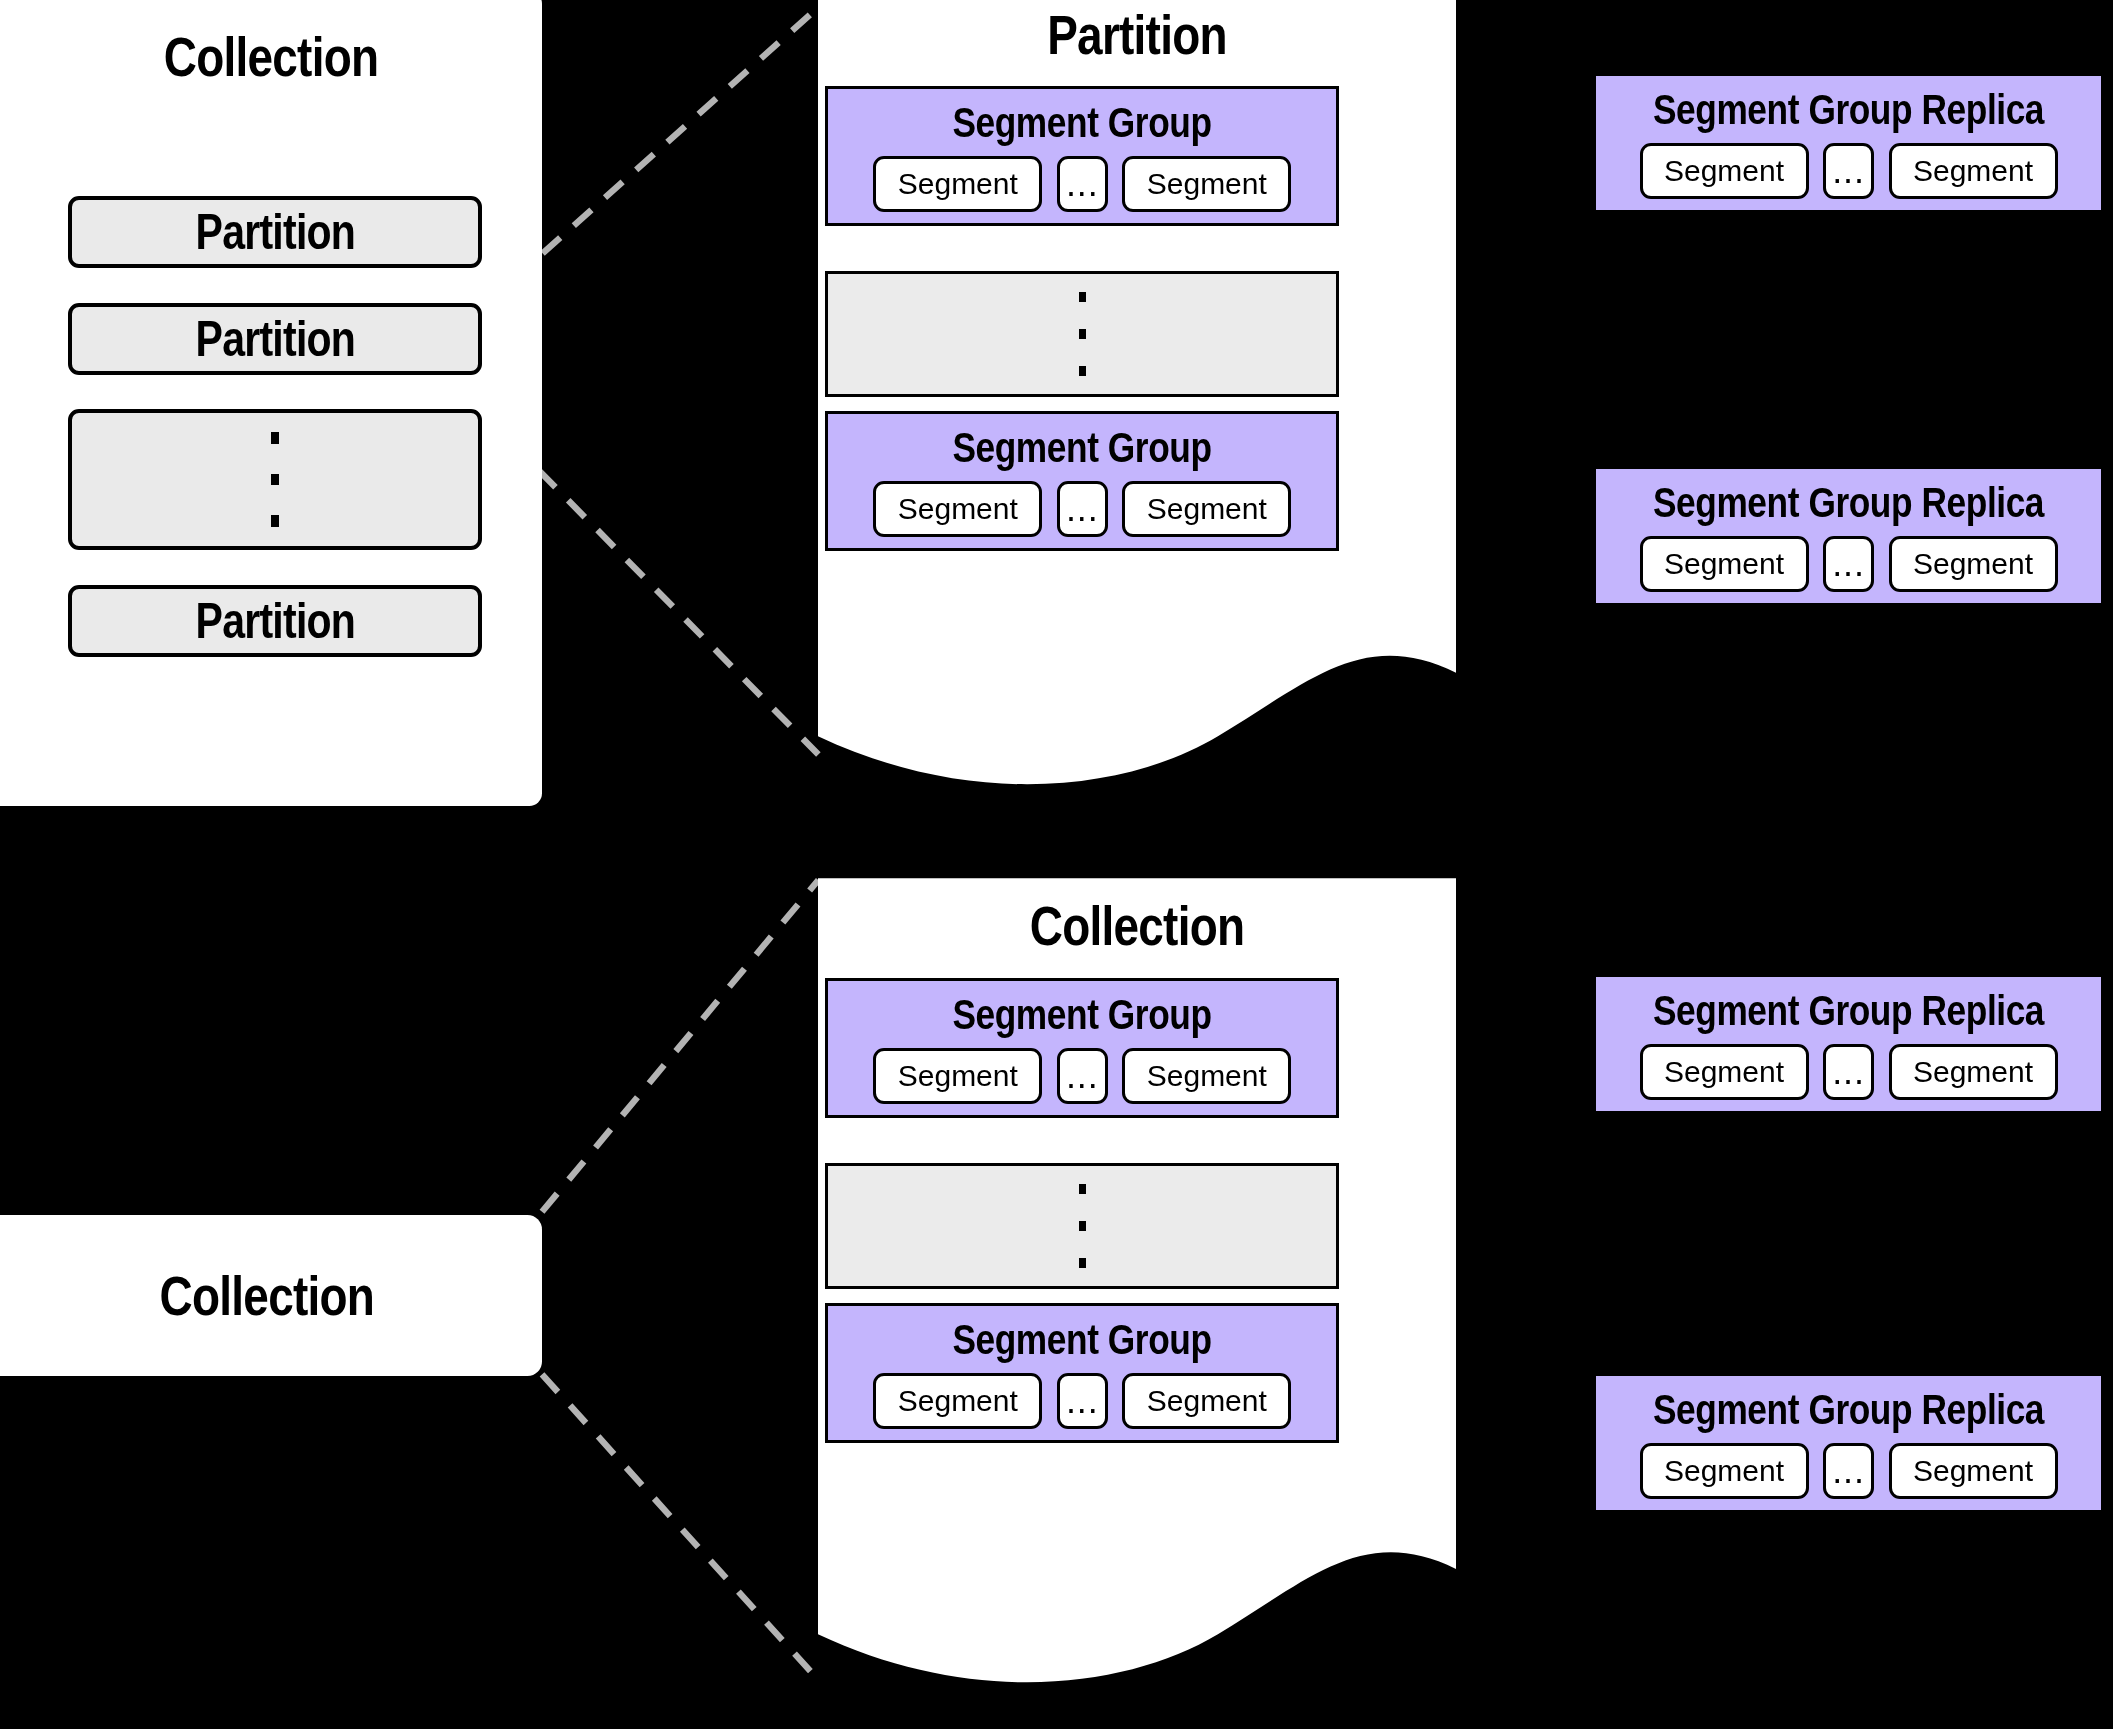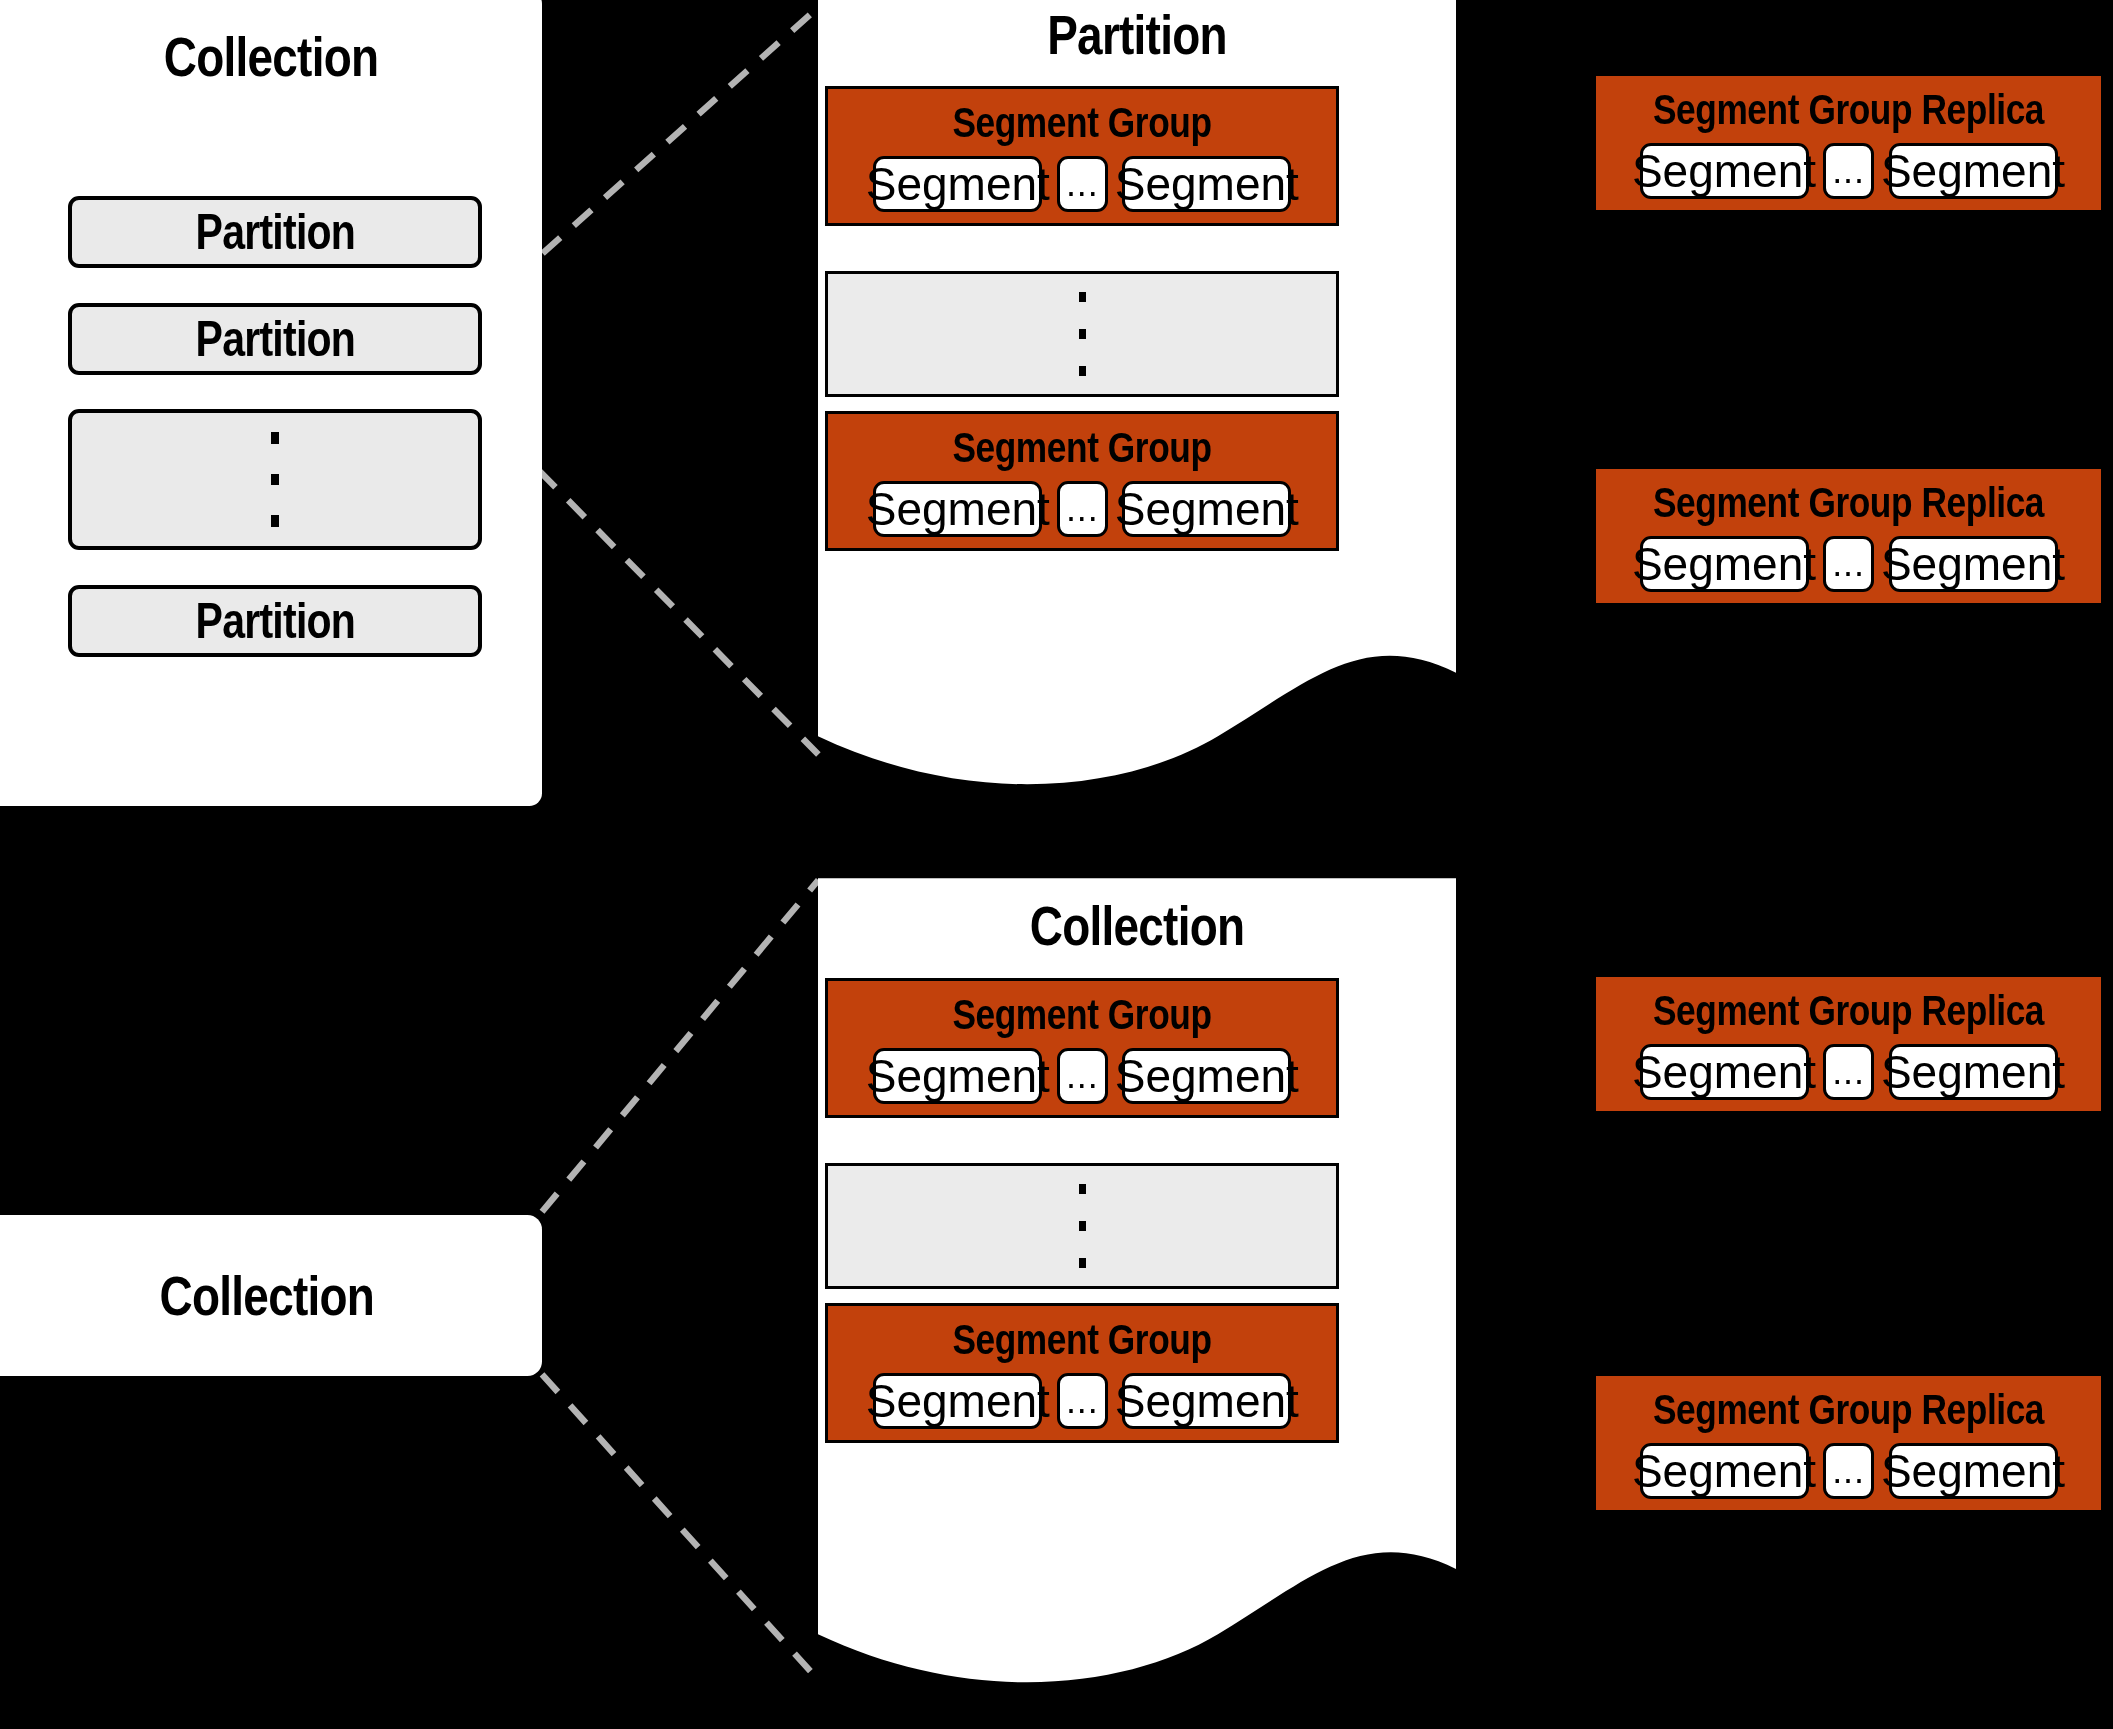--- a/index.html
+++ b/index.html
@@ -79,21 +79,21 @@
   }
   .vdots-sm span {
     width: 7.3px;
     height: 10px;
   }
   .vdots-sm { gap: 27px; }
 
   
   .segment-group {
     position: absolute;
-    background: #c2410c;
+    background: #c4b5fd;
     border: 3.6px solid #000000;
     box-sizing: border-box;
     padding: 7.3px 0 11px 0;
   }
   .segment-group.borderless {
     border: none;
   }
   .sg-title {
     text-align: center;
     font-weight: 700;
@@ -114,21 +114,21 @@
   }
   .seg-box {
     background: #ffffff;
     border: 3.6px solid #000000;
     border-radius: 11px;
     box-sizing: border-box;
     height: 56px;
     display: flex;
     align-items: center;
     justify-content: center;
-    font-size: 46px;
+    font-size: 30px;
     color: #000000;
     font-family: "Liberation Sans", sans-serif;
     font-weight: 400;
     padding: 0 9px;
     white-space: nowrap;
   }
   .seg-box.wide { width: 169px; }
   .seg-box.ell  { width: 51px; font-size: 36px; letter-spacing: 0.9px; }
 
   

